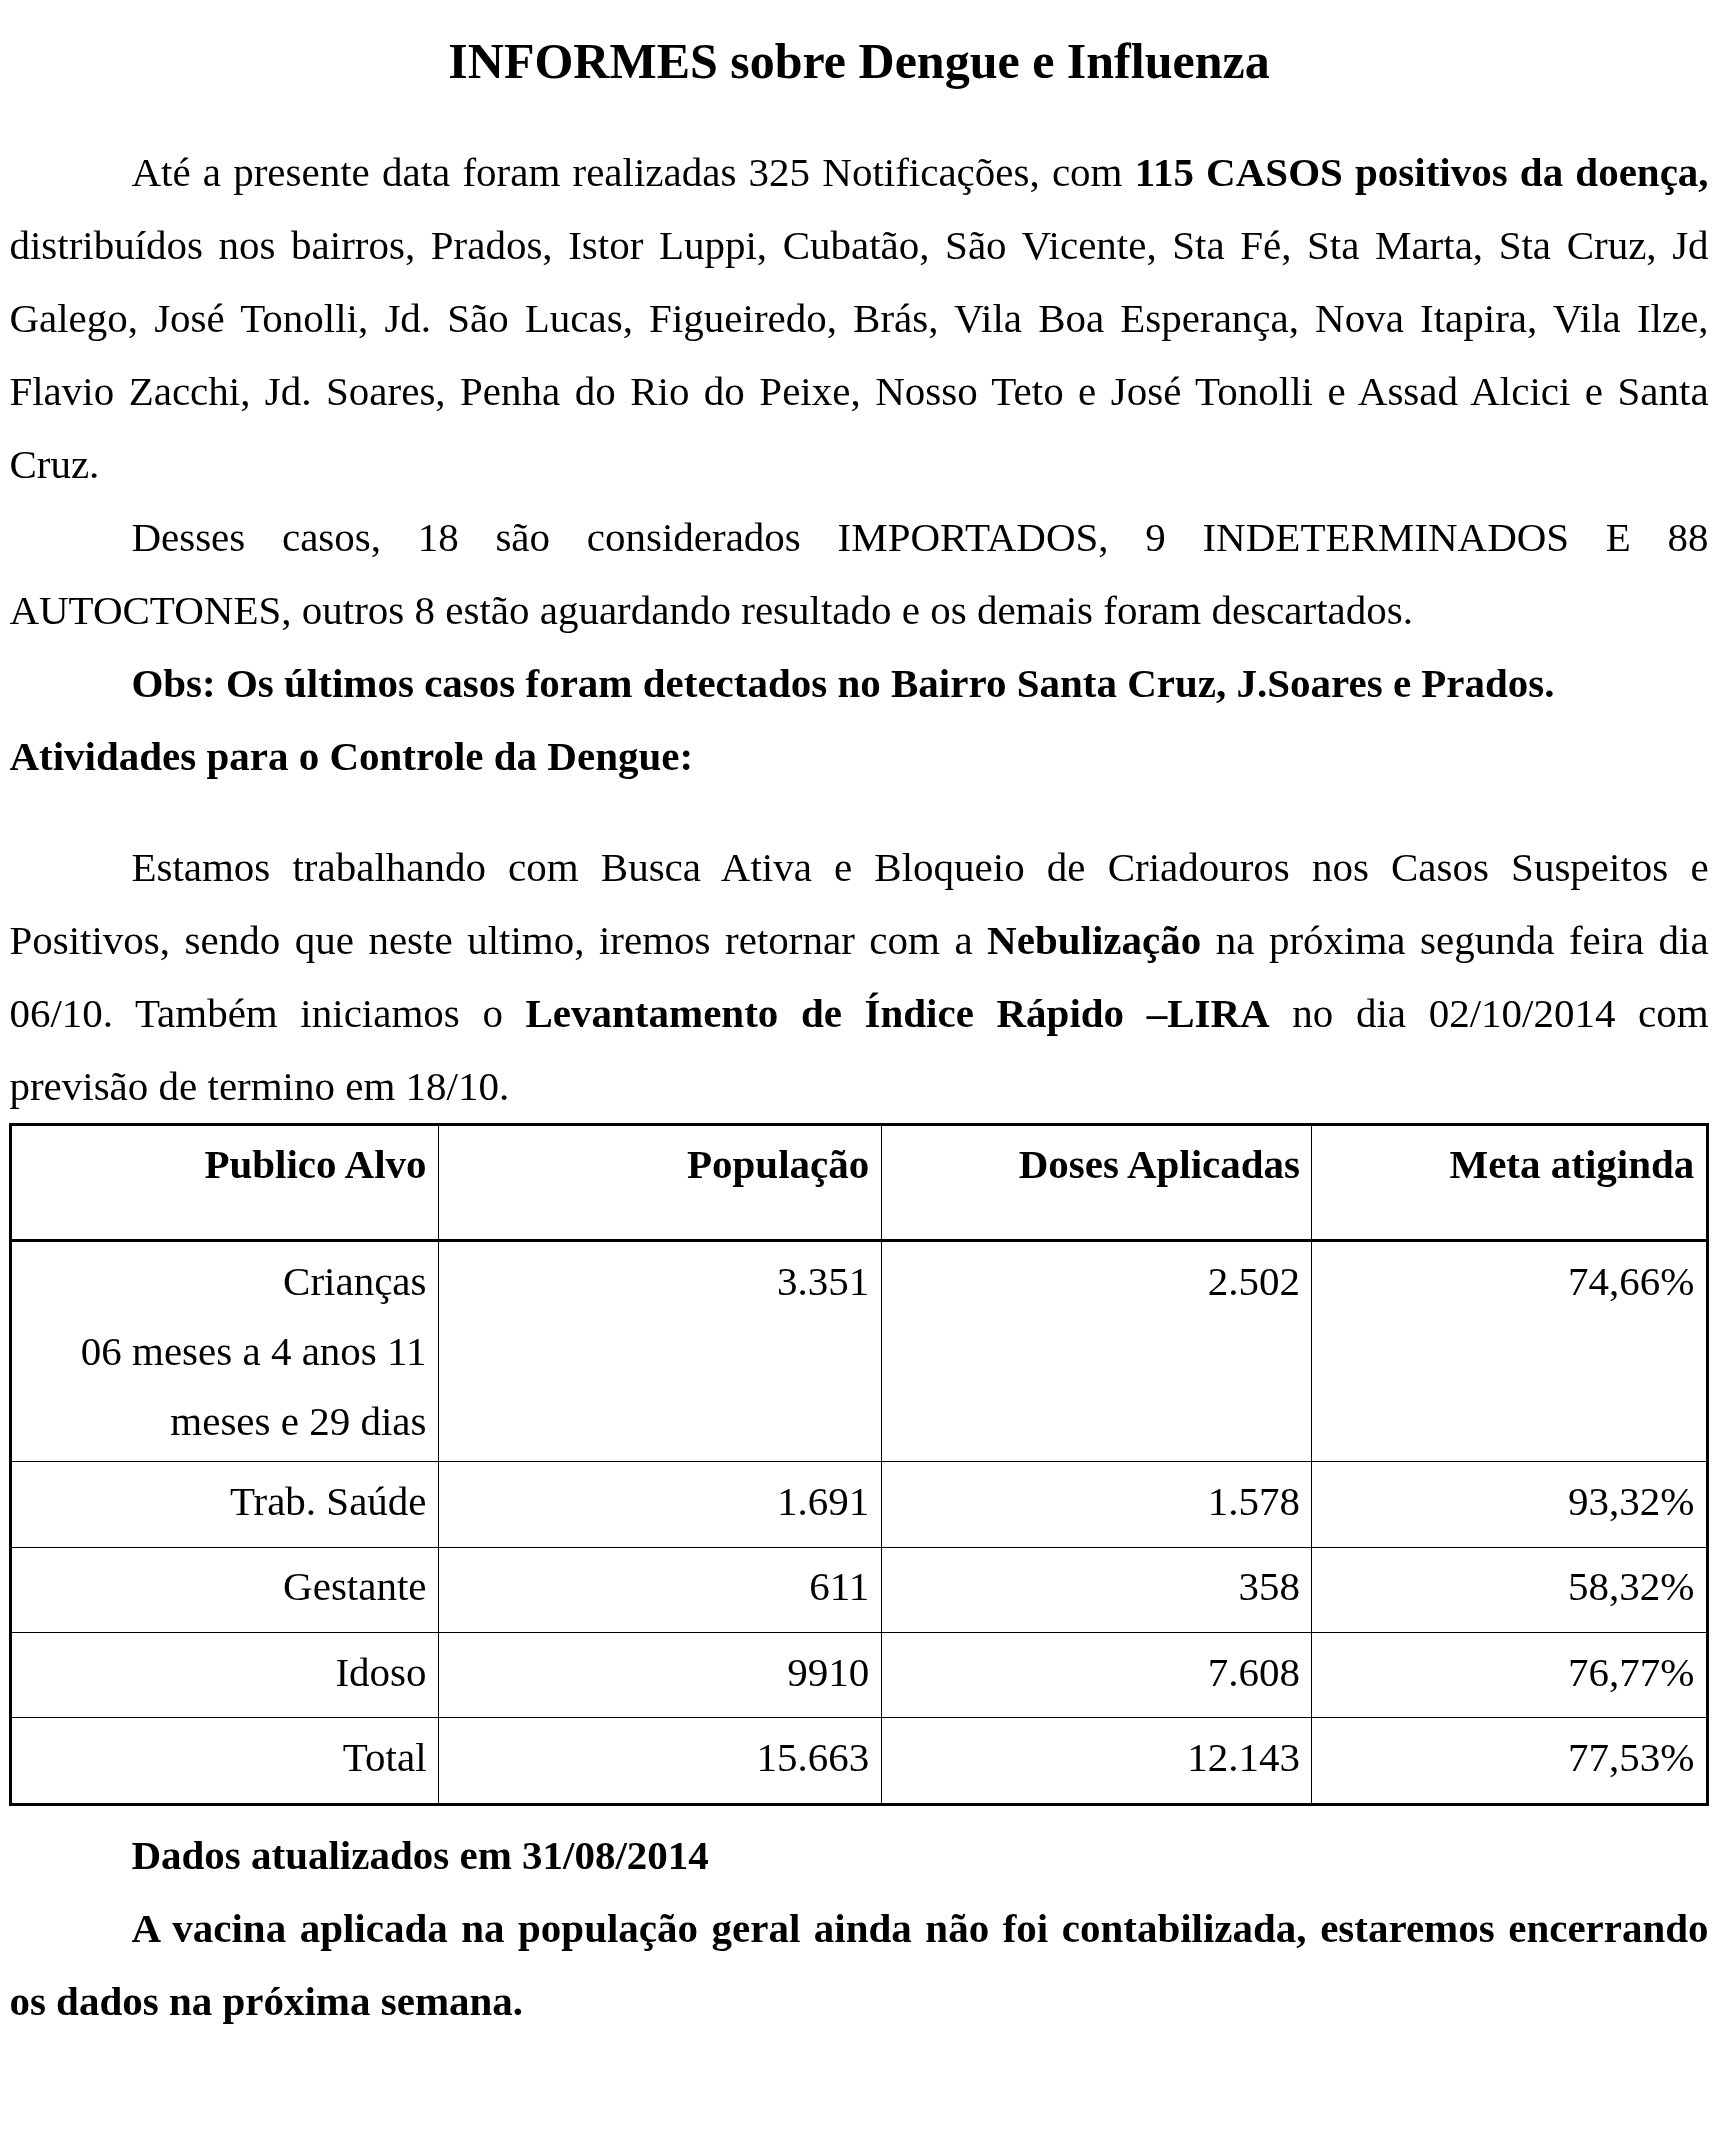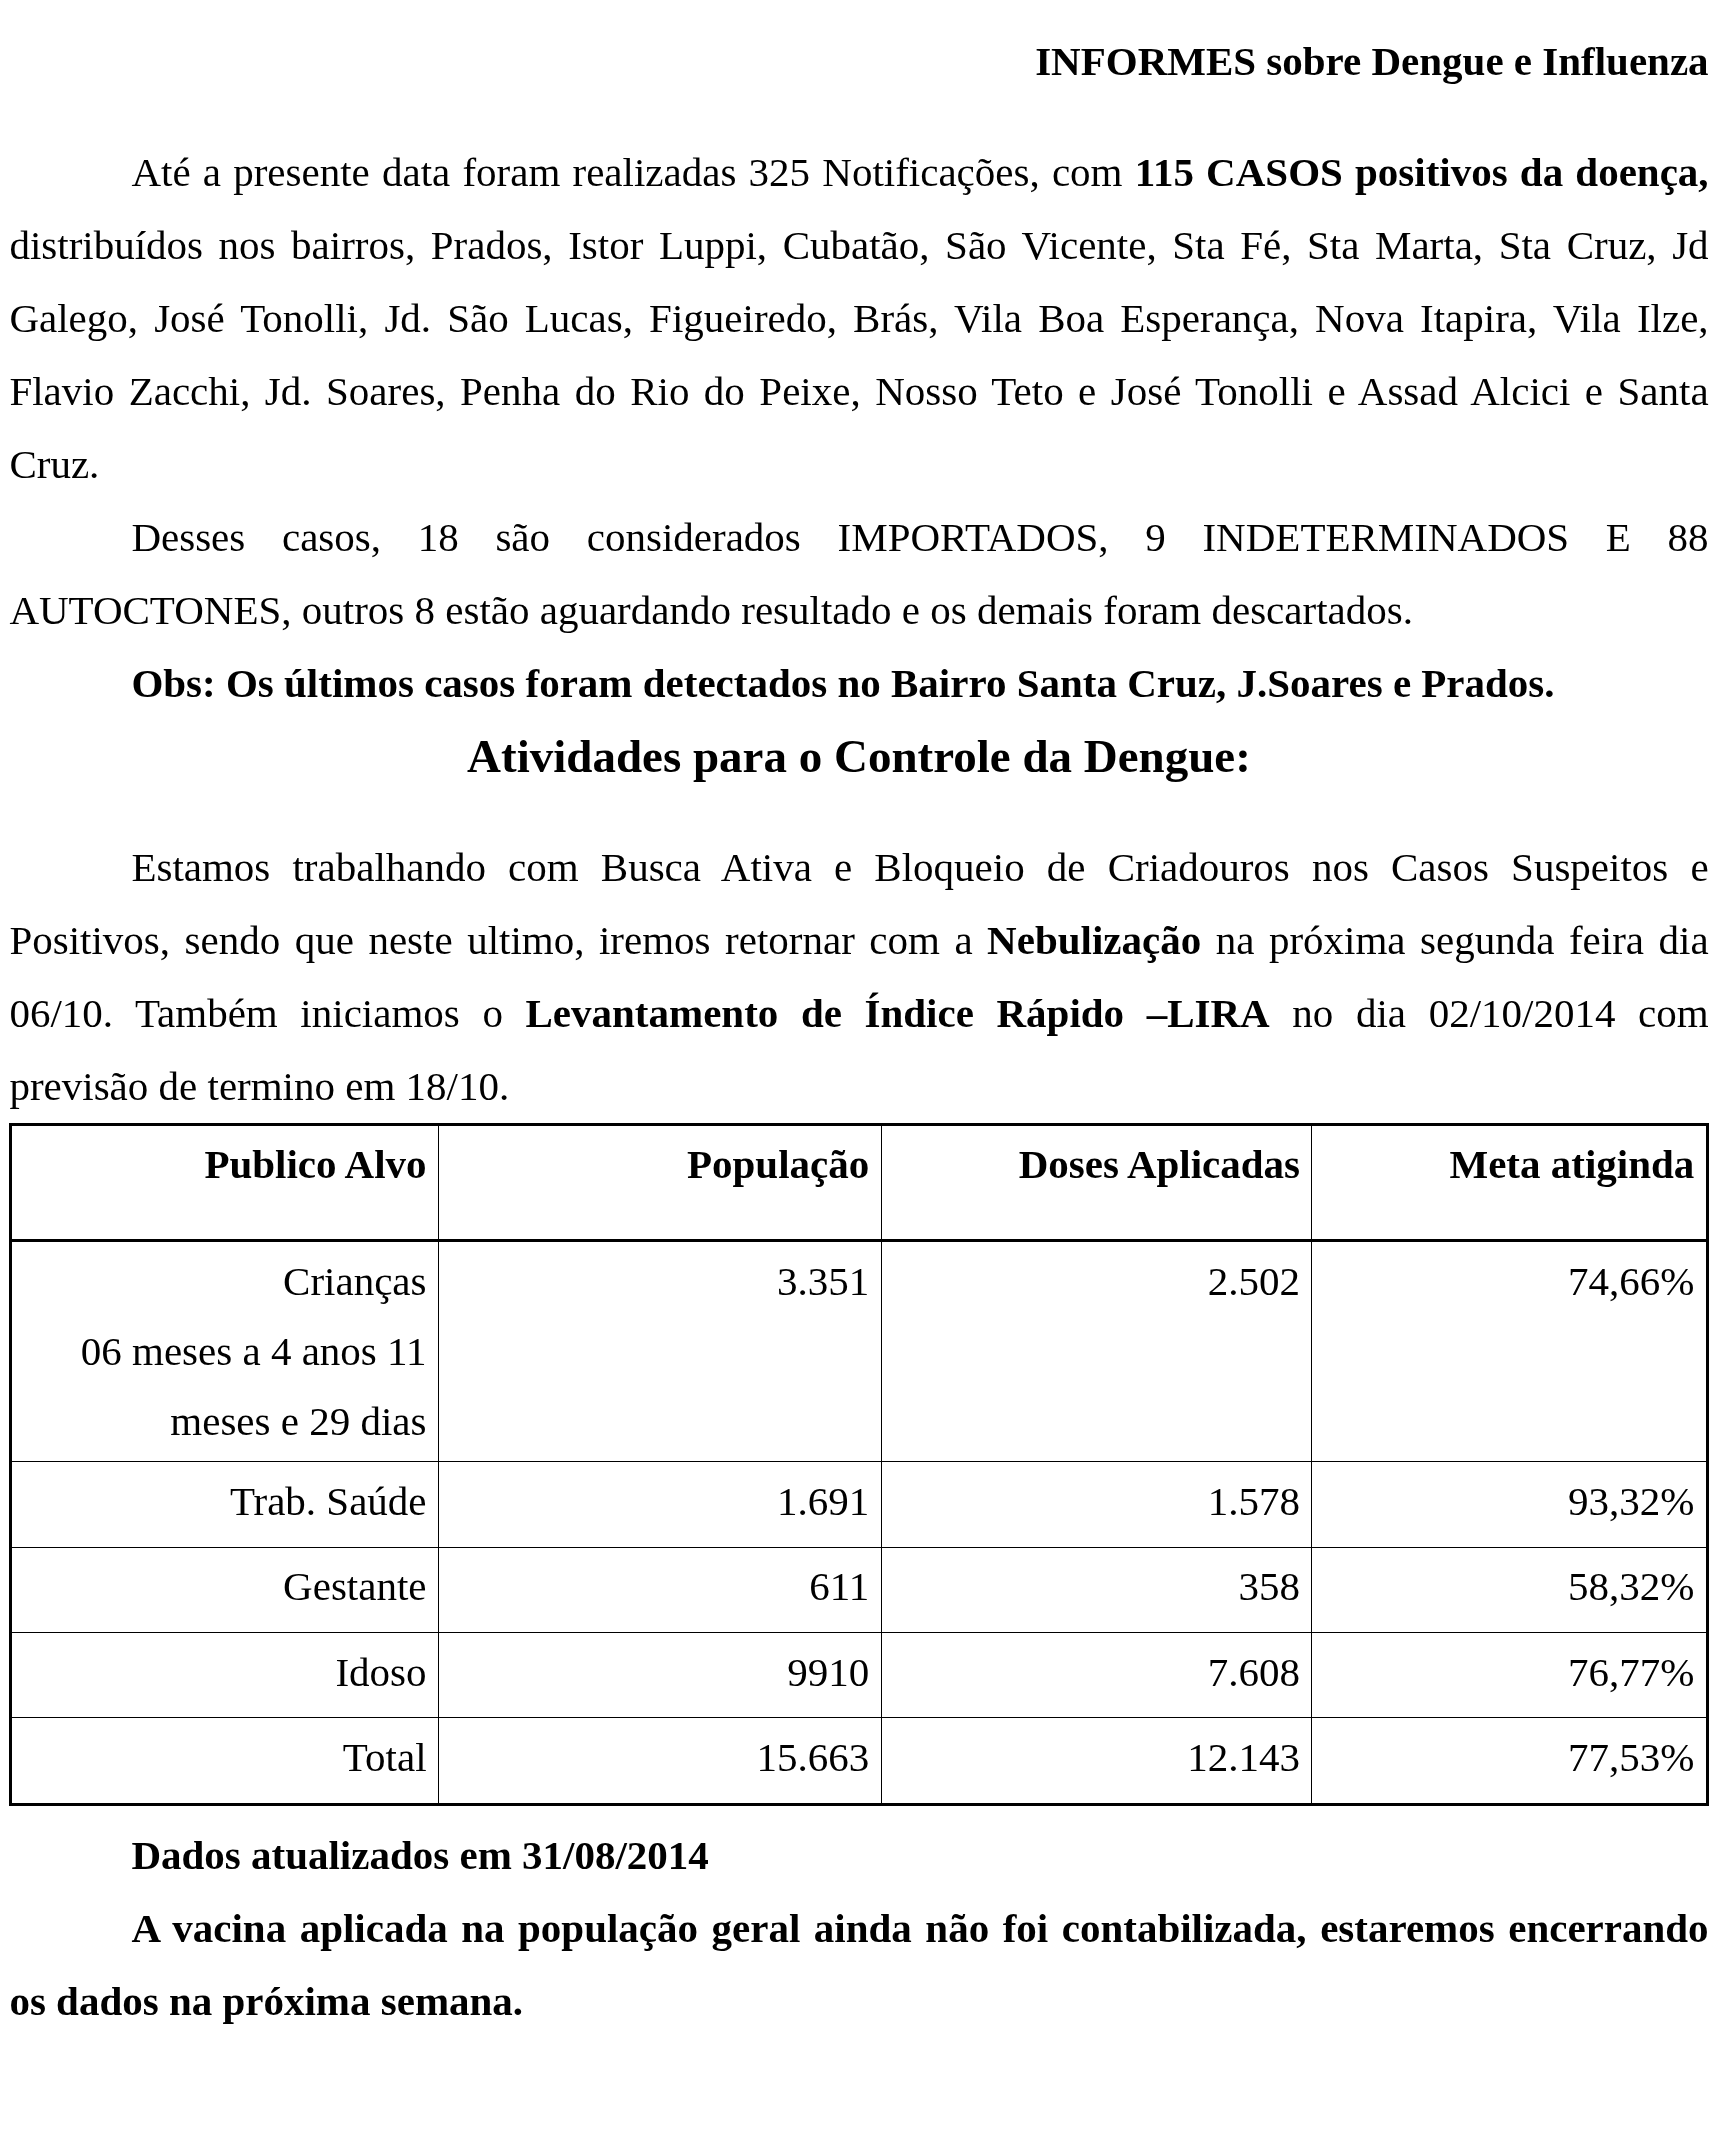--- a/index.html
+++ b/index.html
@@ -12,38 +12,37 @@
     width: 1718px;
     min-height: 2153px;
     box-sizing: border-box;
     padding: 24.5px 9.4px 0 9.4px;
     background: #ffffff;
     color: #000000;
     font-family: "Liberation Serif", "DejaVu Serif", serif;
     font-size: 41px;
   }
   .title {
-    font-size: 41px;
+    font-size: 50px;
     font-weight: bold;
-    text-align: right;
+    text-align: center;
     line-height: 73px;
     margin: 0 0 38px 0;
   }
   .para {
     text-align: justify;
     line-height: 73px;
     margin: 0;
   }
   .indent { text-indent: 122px; }
   .bold { font-weight: bold; }
   .red { color: #000000; }
   .heading {
-    font-size: 47px;
+    font-size: 41px;
     font-weight: bold;
-    text-align: center;
     line-height: 73px;
     margin: 0;
   }
   .para-estamos { margin-top: 38px; }
   .heading-campanha { margin-top: 7.5px; margin-bottom: 28px; }
   table.campanha-table {
     width: 100%;
     border-collapse: collapse;
     border: 3.8px solid #000000;
     table-layout: fixed;

